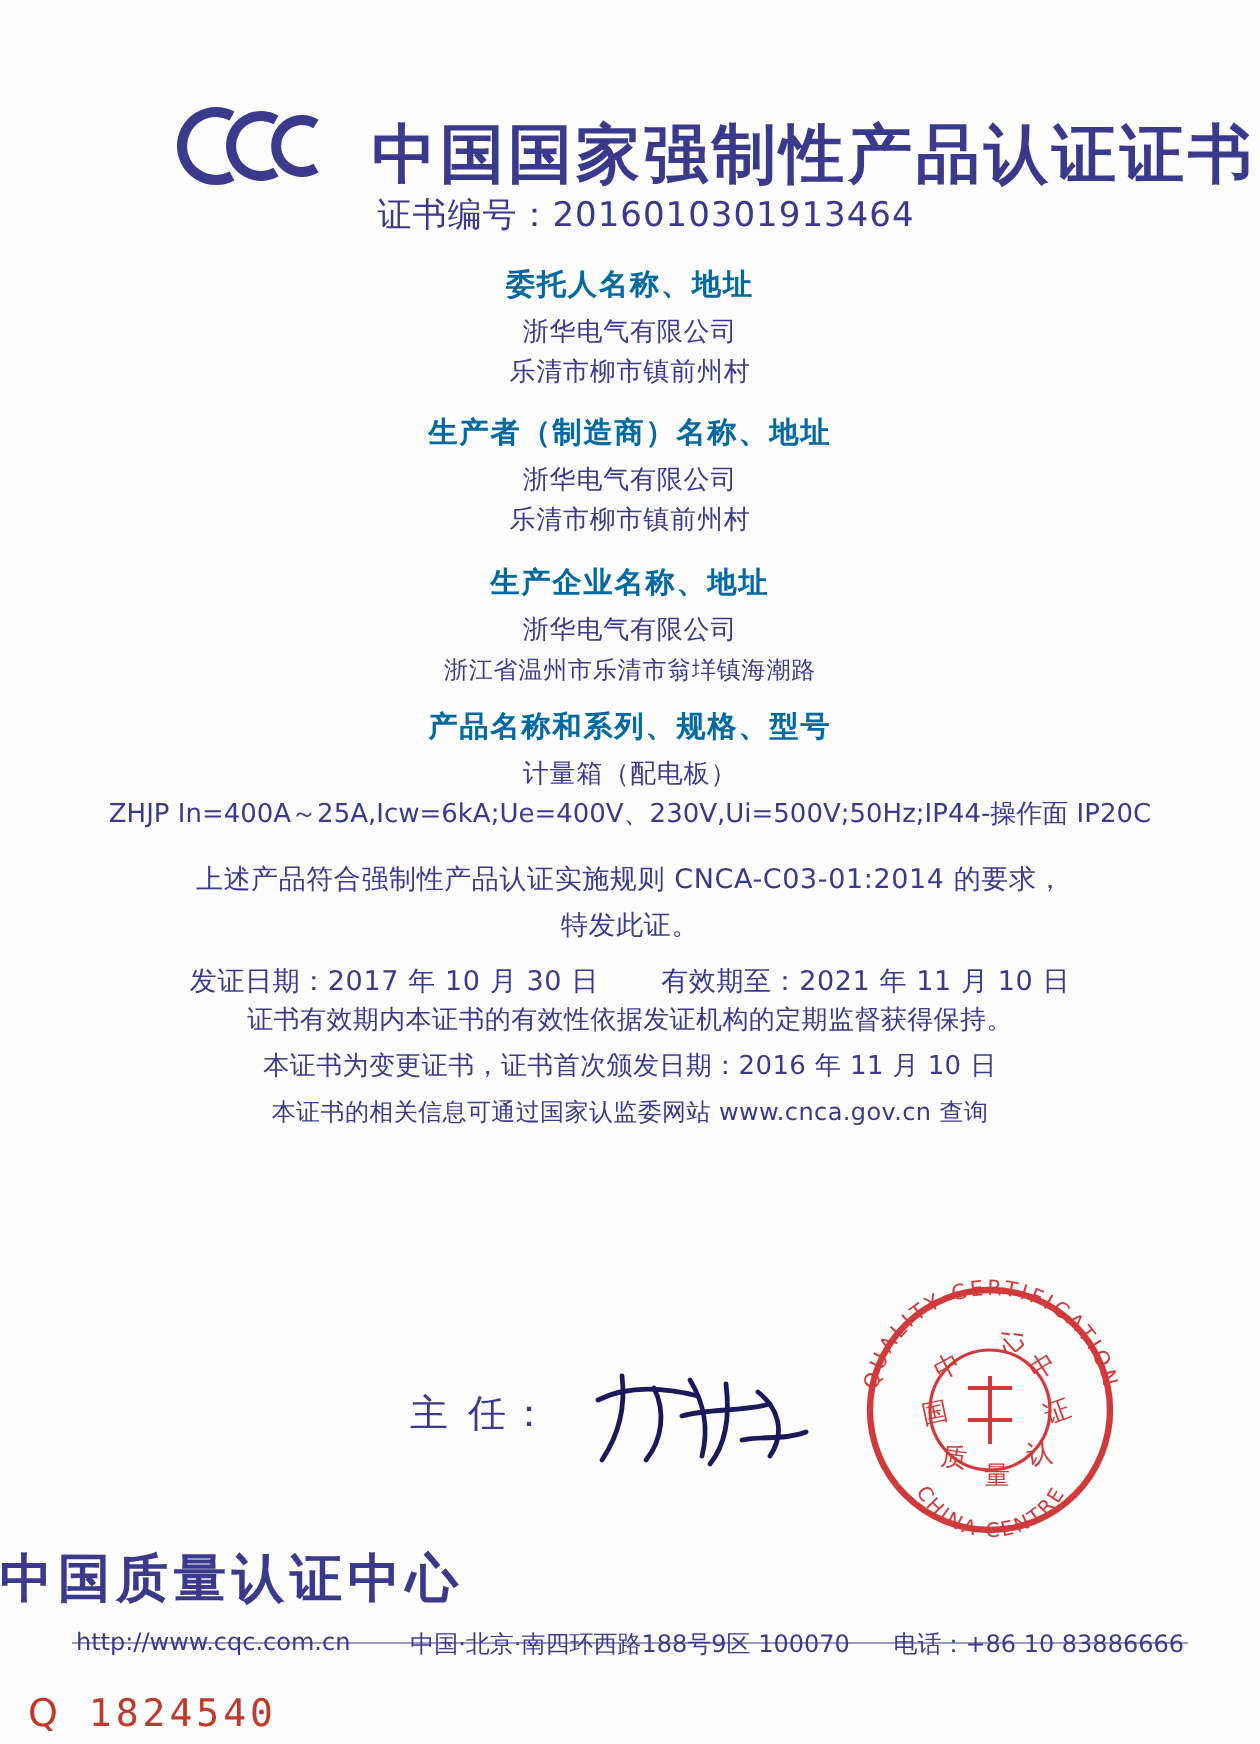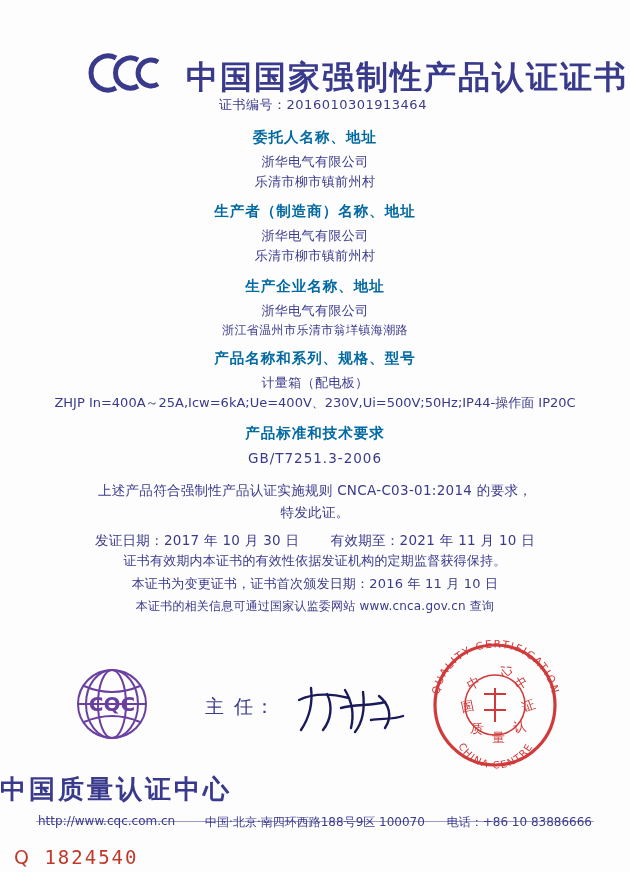--- a/index.html
+++ b/index.html
@@ -50,21 +50,21 @@
 
   
   .body-block {
     position: absolute;
     top: 96px;
     left: 0;
     width: 630px;
     text-align: center;
   }
   .cert-no {
-    font-size: 13px;
+    font-size: 17px;
     color: #3a3a8c;
     margin: 0 0 14px 16px;
     letter-spacing: 0.5px;
   }
   .section {
     margin-bottom: 10px;
   }
   .section-title {
     font-size: 14.5px;
     font-weight: bold;
@@ -256,57 +256,40 @@
       <div class="section-line">浙华电气有限公司</div>
       <div class="section-line small">浙江省温州市乐清市翁垟镇海潮路</div>
     </div>
 
     <div class="section">
       <div class="section-title">产品名称和系列、规格、型号</div>
       <div class="section-line">计量箱（配电板）</div>
       <div class="section-line spec-line">ZHJP In=400A～25A,Icw=6kA;Ue=400V、230V,Ui=500V;50Hz;IP44-操作面 IP20C</div>
     </div>
 
-    <div class="section">
-      <div class="section-title">产品标准和技术要求</div>
-      <div class="section-line std-line">GB/T7251.3-2006</div>
-    </div>
 
     <div class="statement">
       <span class="indent2">上述产品符合强制性产品认证实施规则 CNCA-C03-01:2014 的要求，</span>
       <span class="indent2">特发此证。</span>
     </div>
 
     <div class="dates">
       <span>发证日期：2017 年 10 月 30 日</span>
       <span class="gap"></span>
       <span>有效期至：2021 年 11 月 10 日</span>
     </div>
 
     <div class="note">证书有效期内本证书的有效性依据发证机构的定期监督获得保持。</div>
     <div class="note">本证书为变更证书，证书首次颁发日期：2016 年 11 月 10 日</div>
     <div class="note small">本证书的相关信息可通过国家认监委网站 www.cnca.gov.cn 查询</div>
 
   </div>
 
   <div class="sig-area">
 
-    <div class="cqc-globe">
-      <svg width="100" height="80" viewBox="0 0 100 80">
-        <g fill="none" stroke="#6a3fa0" stroke-width="2">
-          <circle cx="50" cy="40" r="34"></circle>
-          <ellipse cx="50" cy="40" rx="14" ry="34"></ellipse>
-          <ellipse cx="50" cy="40" rx="26" ry="34"></ellipse>
-          <line x1="16" y1="40" x2="84" y2="40"></line>
-          <path d="M22 22 Q50 34 78 22"></path>
-          <path d="M22 58 Q50 46 78 58"></path>
-        </g>
-        <text x="50" y="47" text-anchor="middle" font-family="DejaVu Sans, sans-serif" font-size="20" font-weight="bold" fill="#6a3fa0">CQC</text>
-      </svg>
-    </div>
 
     <div class="director-label">主 任：</div>
 
     <div class="signature">
       <svg width="120" height="60" viewBox="0 0 120 60">
         <g fill="none" stroke="#1a1a5a" stroke-width="2.4" stroke-linecap="round">
           <path d="M6 22 C22 14, 40 16, 56 20"></path>
           <path d="M18 10 C20 26, 16 40, 8 52"></path>
           <path d="M34 16 C40 28, 38 42, 30 52"></path>
           <path d="M52 12 C58 22, 62 34, 58 50"></path>

